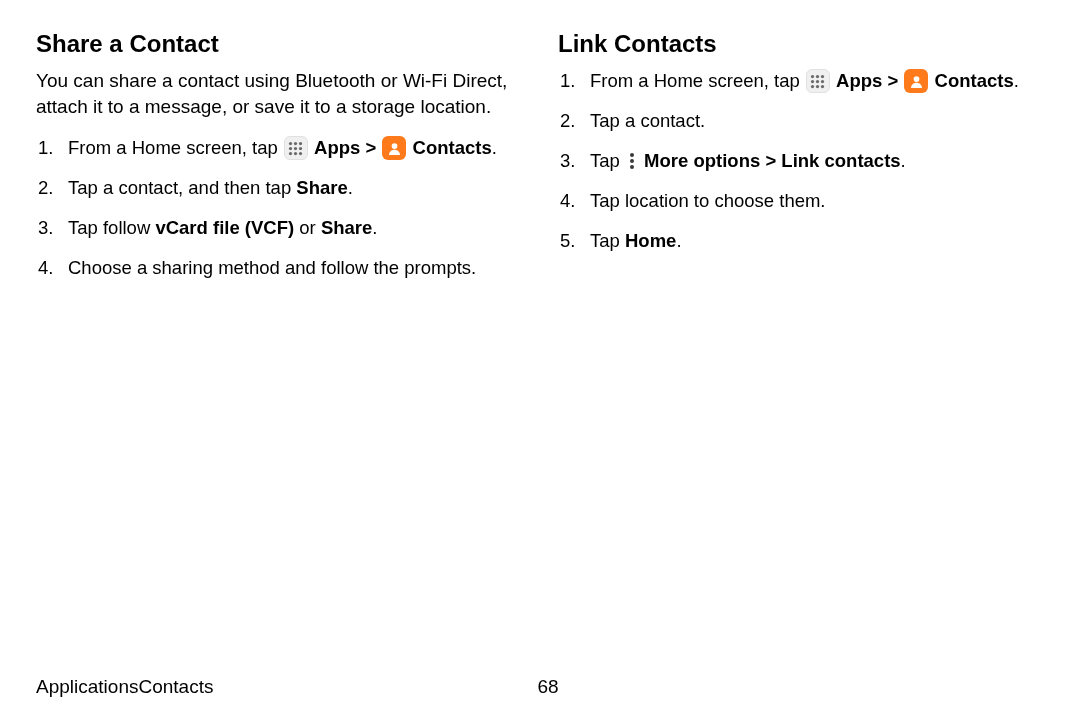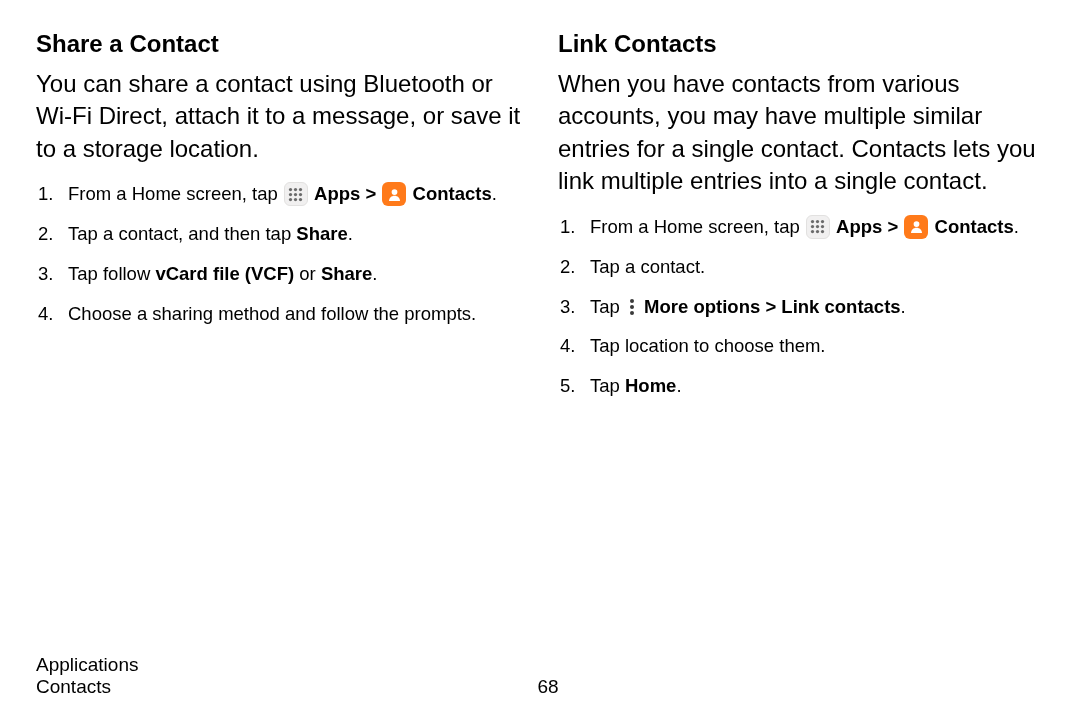--- a/index.html
+++ b/index.html
@@ -19,21 +19,21 @@
   .col {
     flex: 1;
     min-width: 0;
   }
   h2 {
     font-size: 24px;
     font-weight: 700;
     margin-bottom: 10px;
   }
   .intro {
-    font-size: 24px;
+    font-size: 19px;
     line-height: 1.35;
     margin-bottom: 16px;
   }
   ol {
     list-style: none;
     counter-reset: step;
   }
   ol > li {
     counter-increment: step;
     font-size: 18.5px;
@@ -86,23 +86,22 @@
   .more-icon span {
     width: 4px; height: 4px; background: #3a3a3a; border-radius: 50%;
   }
   .chev { font-weight: 700; }
   .footer {
     position: absolute;
     bottom: 22px;
     left: 36px;
     right: 36px;
     display: flex;
-    justify-content: flex-end;
+    justify-content: flex-start;
     font-size: 19px;
-    flex-direction: column;
   }
   .footer .center {
     position: absolute;
     left: 50%;
     transform: translateX(-50%);
     margin-left: 8px;
   }
 </style>
 </head>
 <body>
@@ -149,21 +148,20 @@
         <span>Tap follow </span><span class="bold">vCard file (VCF)</span><span> or </span><span class="bold">Share</span><span>.</span>
       </li>
       <li>
         <span>Choose a sharing method and follow the prompts.</span>
       </li>
     </ol>
   </div>
 
   <div class="col">
     <h2>Link Contacts</h2>
-    <p class="intro">When you have contacts from various accounts, you may have multiple similar entries for a single contact. Contacts lets you link multiple entries into a single contact.</p>
     <ol>
       <li>
         <span>From a Home screen, tap </span>
         <span class="icon apps-icon">
           <svg viewBox="0 0 12 12">
               <g fill="#6b6b6b">
                 <circle cx="2" cy="2" r="1.3"></circle>
                 <circle cx="6" cy="2" r="1.3"></circle>
                 <circle cx="10" cy="2" r="1.3"></circle>
                 <circle cx="2" cy="6" r="1.3"></circle>

